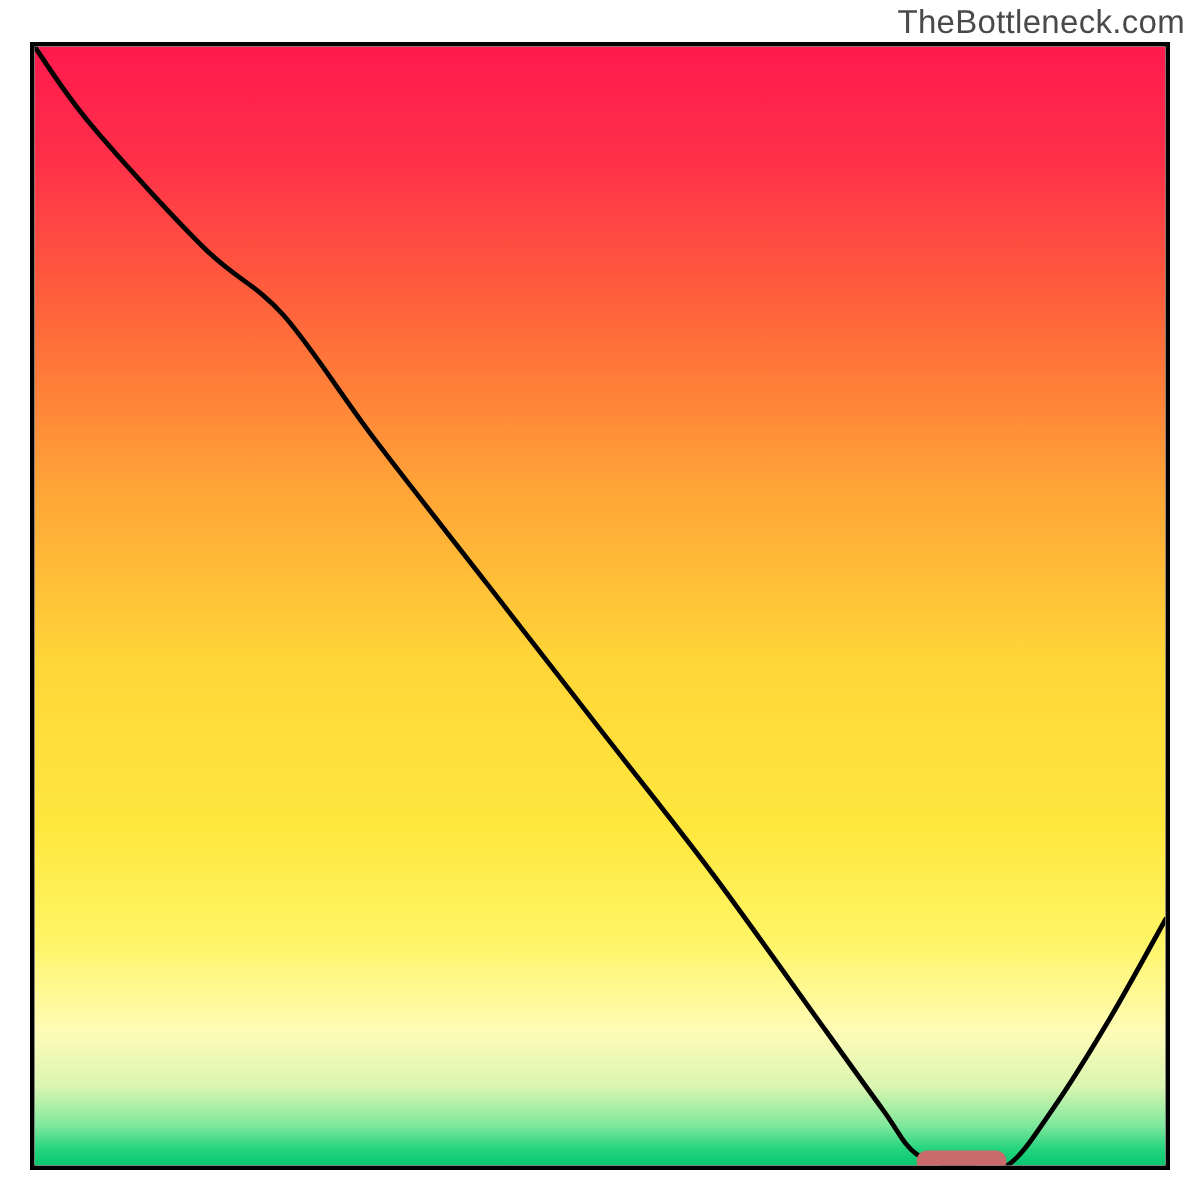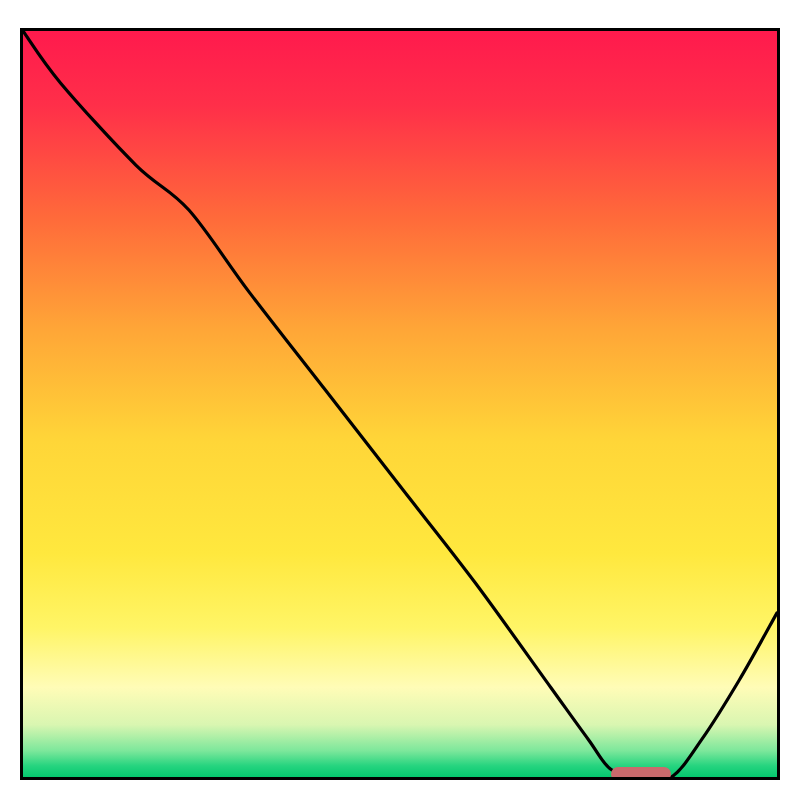--- a/index.html
+++ b/index.html
@@ -55,20 +55,21 @@
     background: #c96a6d;
     border-radius: 8px;
     z-index: 5;
   }
 </style>
 </head>
 <body>
 
 <div class="container">
 
+  <div class="watermark">TheBottleneck.com</div>
 
   <div class="plot-area">
 
     <svg class="gradient-bg" viewBox="0 0 754 746" preserveAspectRatio="none">
       <defs>
         <linearGradient id="bg-grad" x1="0" y1="0" x2="0" y2="1">
             <stop offset="0.00%" stop-color="#ff1a4d"></stop>
             <stop offset="10.00%" stop-color="#ff2f49"></stop>
             <stop offset="25.00%" stop-color="#ff6a3a"></stop>
             <stop offset="40.00%" stop-color="#ffa637"></stop>

